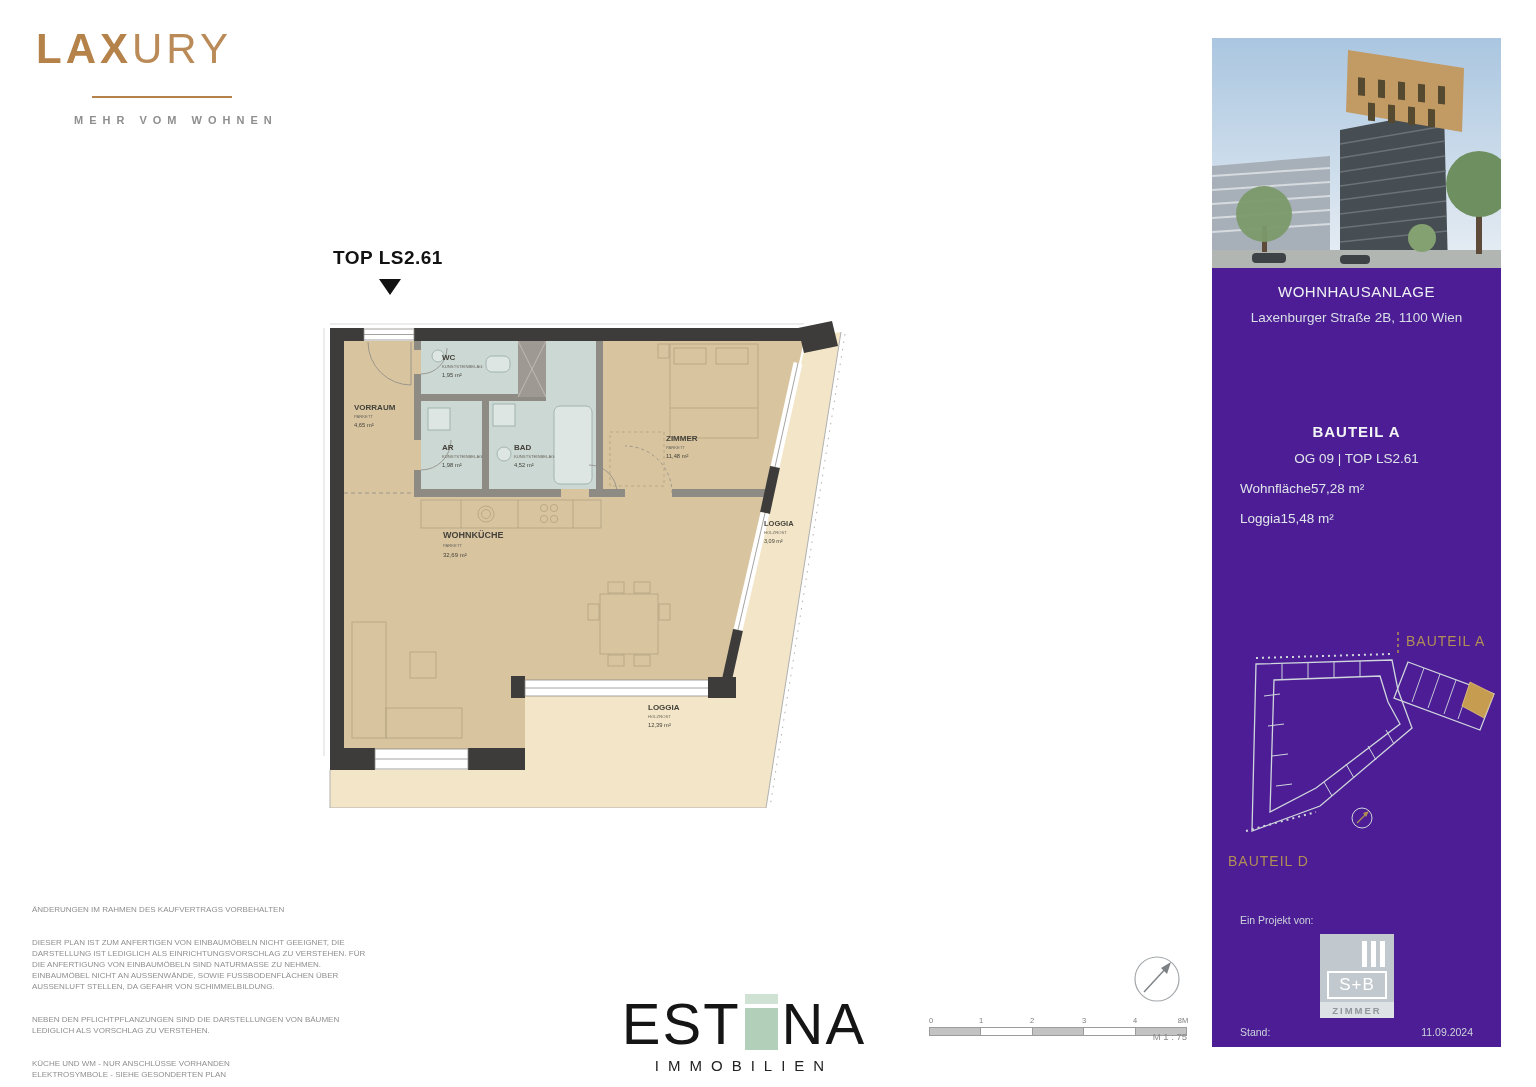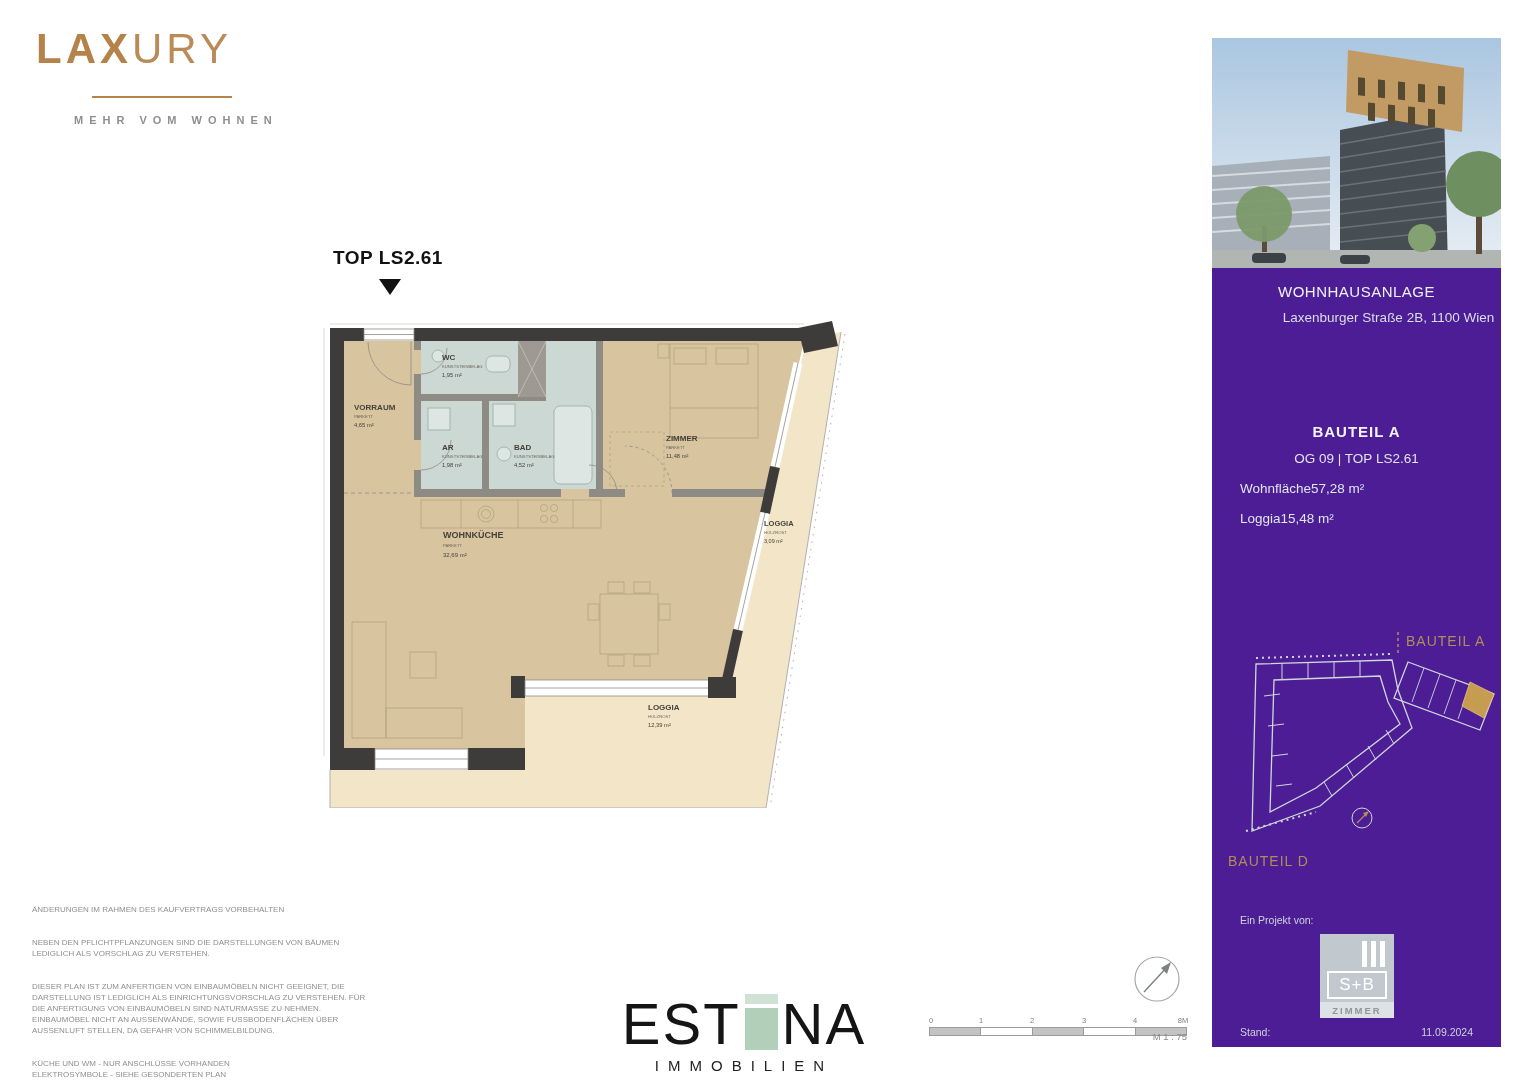--- a/index.html
+++ b/index.html
@@ -35,21 +35,21 @@
   .scalebar .tick{position:absolute;top:0;font-size:7.5px;color:#7d7d7d;transform:translateX(-50%);}
   .scalebar .bar{position:absolute;top:11px;left:0;width:258px;height:9px;display:flex;border:1px solid #9c9c9c;box-sizing:border-box;}
   .scalebar .seg{flex:1;}
   .seg.g{background:#c3c3c3;} .seg.w{background:#ffffff;border-left:1px solid #9c9c9c;border-right:1px solid #9c9c9c;}
   .scalebar .scale-label{position:absolute;right:0;top:15px;font-size:9.5px;color:#8a8a8a;}
   .north{position:absolute;left:1126px;top:948px;}
   
   .sidebar{position:absolute;left:1212px;top:38px;width:289px;height:1009px;background:#4c1d95;color:#dfe5ea;}
   .sb-photo{position:absolute;left:0;top:0;width:289px;height:230px;}
   .sb-project{position:absolute;left:0;top:245px;width:100%;text-align:center;font-size:15px;letter-spacing:.5px;color:#eef1f4;}
-  .sb-address{position:absolute;left:0;top:272px;width:100%;text-align:center;font-size:13.5px;color:#d8dfe6;padding-left:32px;}
+  .sb-address{position:absolute;left:0;top:272px;width:100%;text-align:center;font-size:13.5px;color:#d8dfe6;}
   .sb-bauteil{position:absolute;left:0;top:385px;width:100%;text-align:center;font-size:15px;font-weight:700;color:#f2f4f6;letter-spacing:1px;}
   .sb-unitline{position:absolute;left:0;top:413px;width:100%;text-align:center;font-size:13.5px;color:#dfe5ea;}
   .sb-row{position:absolute;left:28px;right:28px;display:flex;justify-content:flex-start;font-size:13.5px;color:#dfe5ea;}
   .sb-row.r0{top:443px;} .sb-row.r1{top:473px;}
   .sb-siteplan{position:absolute;left:0;top:568px;}
   .sb-projectby{position:absolute;left:28px;top:876px;font-size:10.5px;color:#ccd4da;}
   .sb-logo{position:absolute;left:108px;top:896px;width:74px;height:84px;background:#c2c9ce;}
   .sb-logo .bars{position:absolute;right:9px;top:7px;display:flex;gap:4px;}
   .sb-logo .bars i{display:block;width:5px;height:26px;background:#ffffff;}
   .sb-logo .sb-box{position:absolute;left:7px;top:37px;right:7px;height:24px;border:2px solid #ffffff;
@@ -240,27 +240,27 @@
       <g>
         <text x="330" y="402" font-size="8" font-weight="700">LOGGIA</text>
         <text x="330" y="410" font-size="4.2" fill="#6b675e">HOLZROST</text>
         <text x="330" y="419" font-size="5.8">12,39 m²</text>
       </g>
     </g>
   </svg>
 
   <div class="disclaimer">
     <p>ÄNDERUNGEN IM RAHMEN DES KAUFVERTRAGS VORBEHALTEN</p>
-    <p>NEBEN DEN PFLICHTPFLANZUNGEN SIND DIE DARSTELLUNGEN VON BÄUMEN
-LEDIGLICH ALS VORSCHLAG ZU VERSTEHEN.</p>
     <p>DIESER PLAN IST ZUM ANFERTIGEN VON EINBAUMÖBELN NICHT GEEIGNET, DIE
 DARSTELLUNG IST LEDIGLICH ALS EINRICHTUNGSVORSCHLAG ZU VERSTEHEN. FÜR
 DIE ANFERTIGUNG VON EINBAUMÖBELN SIND NATURMASSE ZU NEHMEN.
 EINBAUMÖBEL NICHT AN AUSSENWÄNDE, SOWIE FUSSBODENFLÄCHEN ÜBER
 AUSSENLUFT STELLEN, DA GEFAHR VON SCHIMMELBILDUNG.</p>
+    <p>NEBEN DEN PFLICHTPFLANZUNGEN SIND DIE DARSTELLUNGEN VON BÄUMEN
+LEDIGLICH ALS VORSCHLAG ZU VERSTEHEN.</p>
     <p>KÜCHE UND WM - NUR ANSCHLÜSSE VORHANDEN
 ELEKTROSYMBOLE - SIEHE GESONDERTEN PLAN</p>
     
   </div>
 
   <div class="estina">
     <div class="estina-row">
       <span class="estina-word">EST</span>
       <span class="estina-i">
           <span class="dot"></span>

